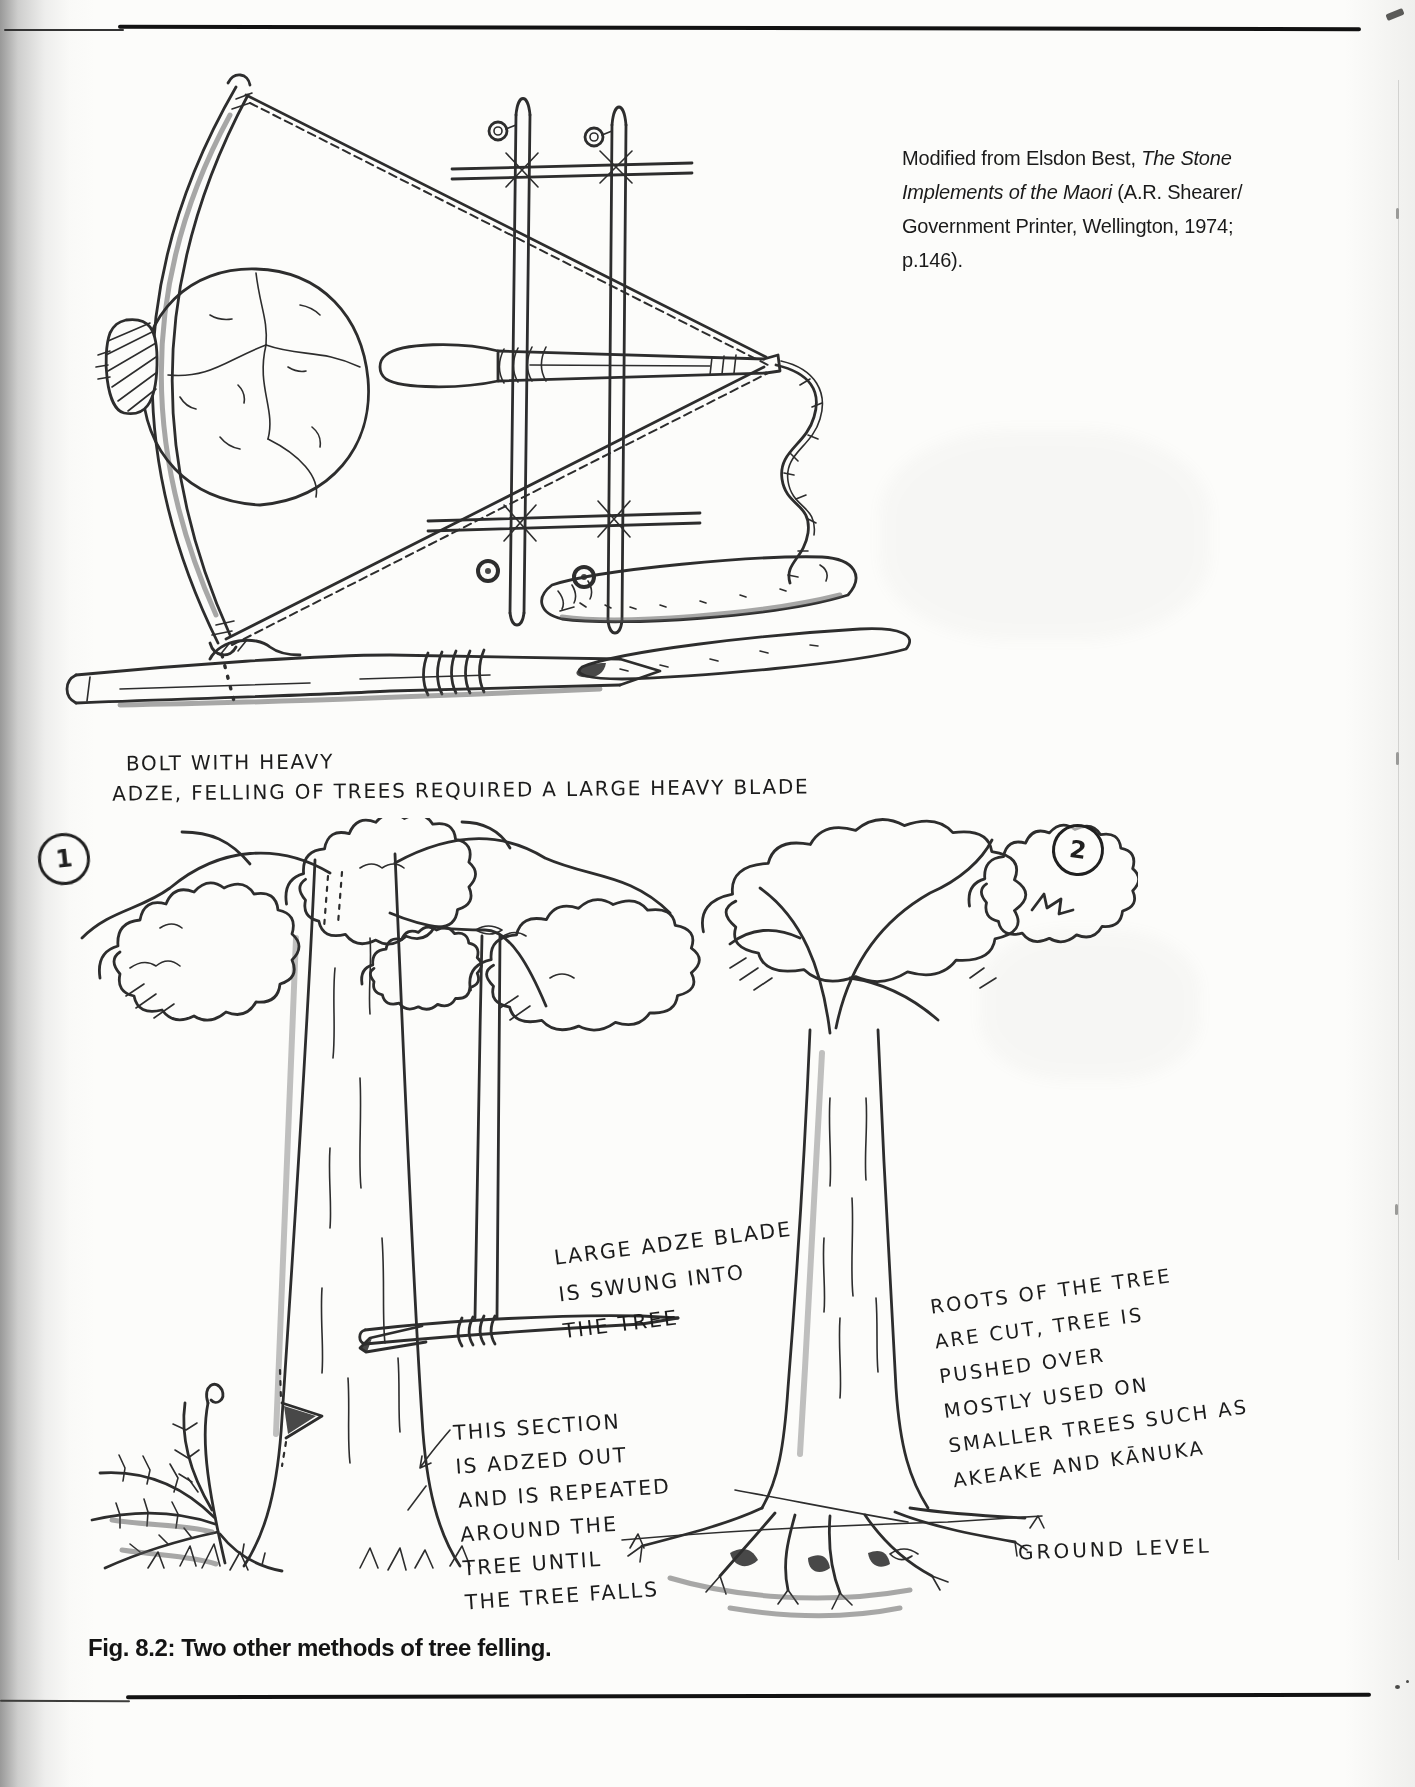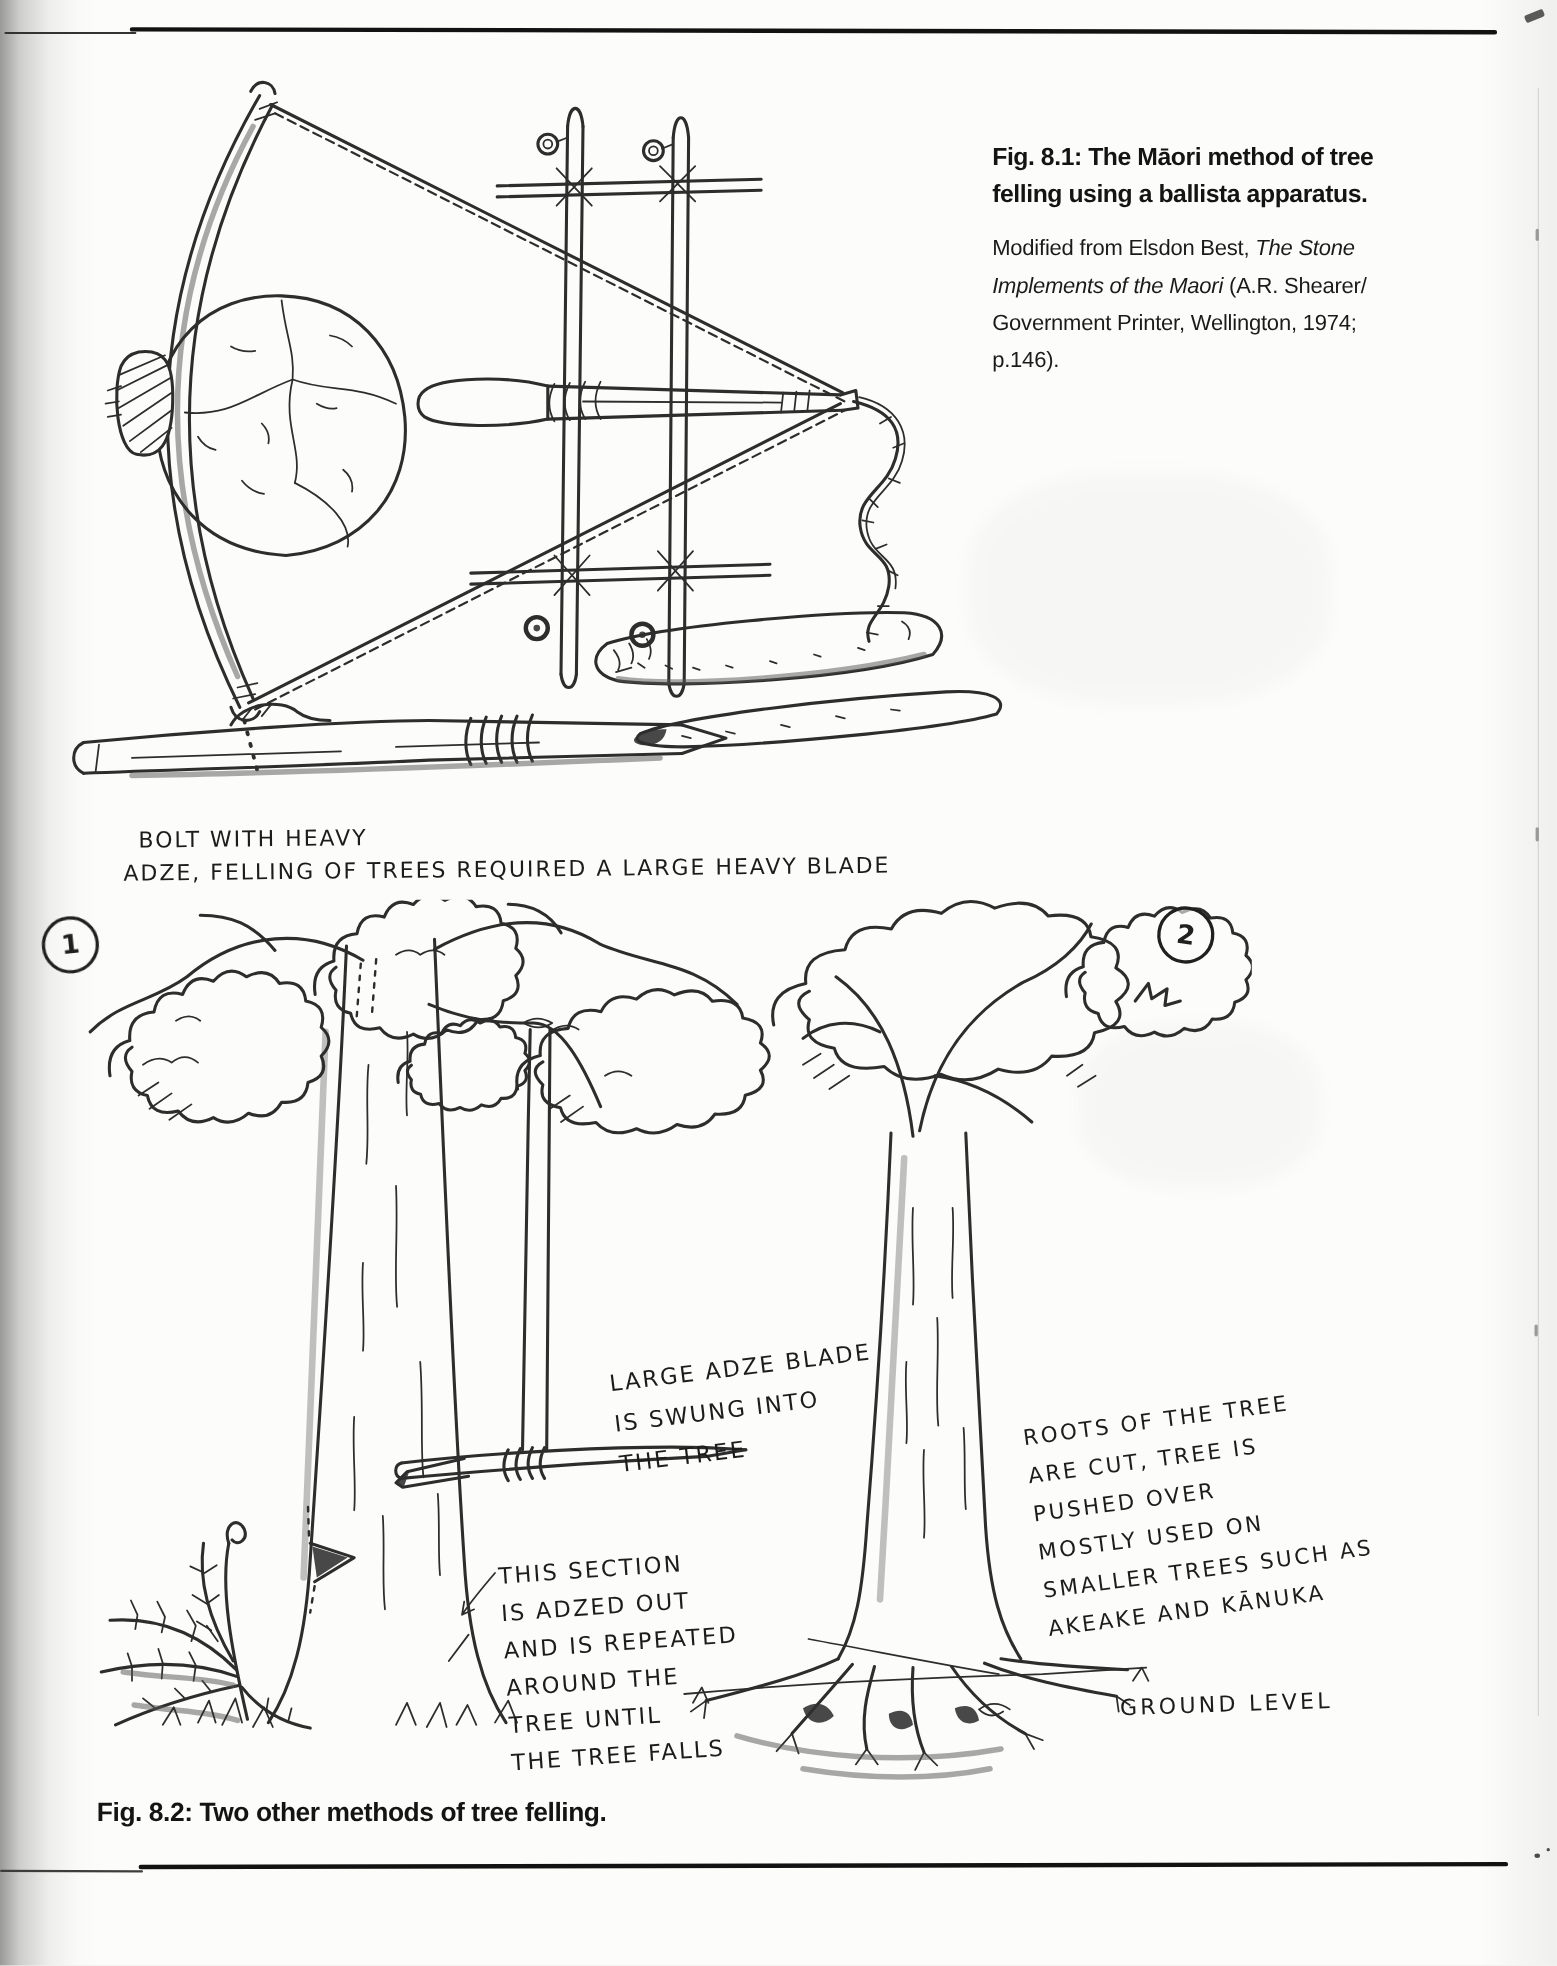--- a/index.html
+++ b/index.html
@@ -154,22 +154,20 @@
     <path class="thin" d="M498,536 q8,10 4,18 M512,530 q6,10 2,18 M528,526 q6,10 2,18 M500,556 l14,-4 M760,510 q10,6 6,16"></path>
     <path class="shade2" d="M502,562 C560,570 700,560 780,540"></path>
     <path class="thin" d="M520,548 l6,4 M545,550 l6,3 M570,552 l6,2 M600,550 l6,2 M640,546 l6,2 M680,540 l6,2 M720,534 l6,2"></path>
 
     <path d="M522,612 C560,596 700,580 800,574 C840,572 858,580 846,594 C798,608 640,622 562,624 C530,624 512,620 522,612 Z"></path>
     <path class="darkfill" d="M522,612 C515,616 514,620 522,622 C534,624 544,620 546,608 C537,608 528,609 522,612 Z"></path>
     <path class="thin" d="M560,614 l8,2 M600,610 l8,2 M650,604 l8,2 M700,596 l8,2 M750,590 l8,1"></path>
   </svg>
 
   <div class="fig-caption-block">
-    <div class="fig-caption-title">Fig. 8.1: The Māori method of tree
-felling using a ballista apparatus.</div>
     <div class="fig-caption-source">
       <span>Modified from Elsdon Best, </span><span class="it">The Stone Implements of the Maori</span><span> (A.R. Shearer/ Government Printer, Wellington, 1974; p.146).</span>
     </div>
   </div>
 
   <div class="hand hand-bolt">BOLT WITH HEAVY
 ADZE, FELLING OF TREES REQUIRED A LARGE HEAVY BLADE</div>
 
   <svg style="left:30px;top:818px;" width="1108" height="820" viewBox="0 0 1108 820">
 

